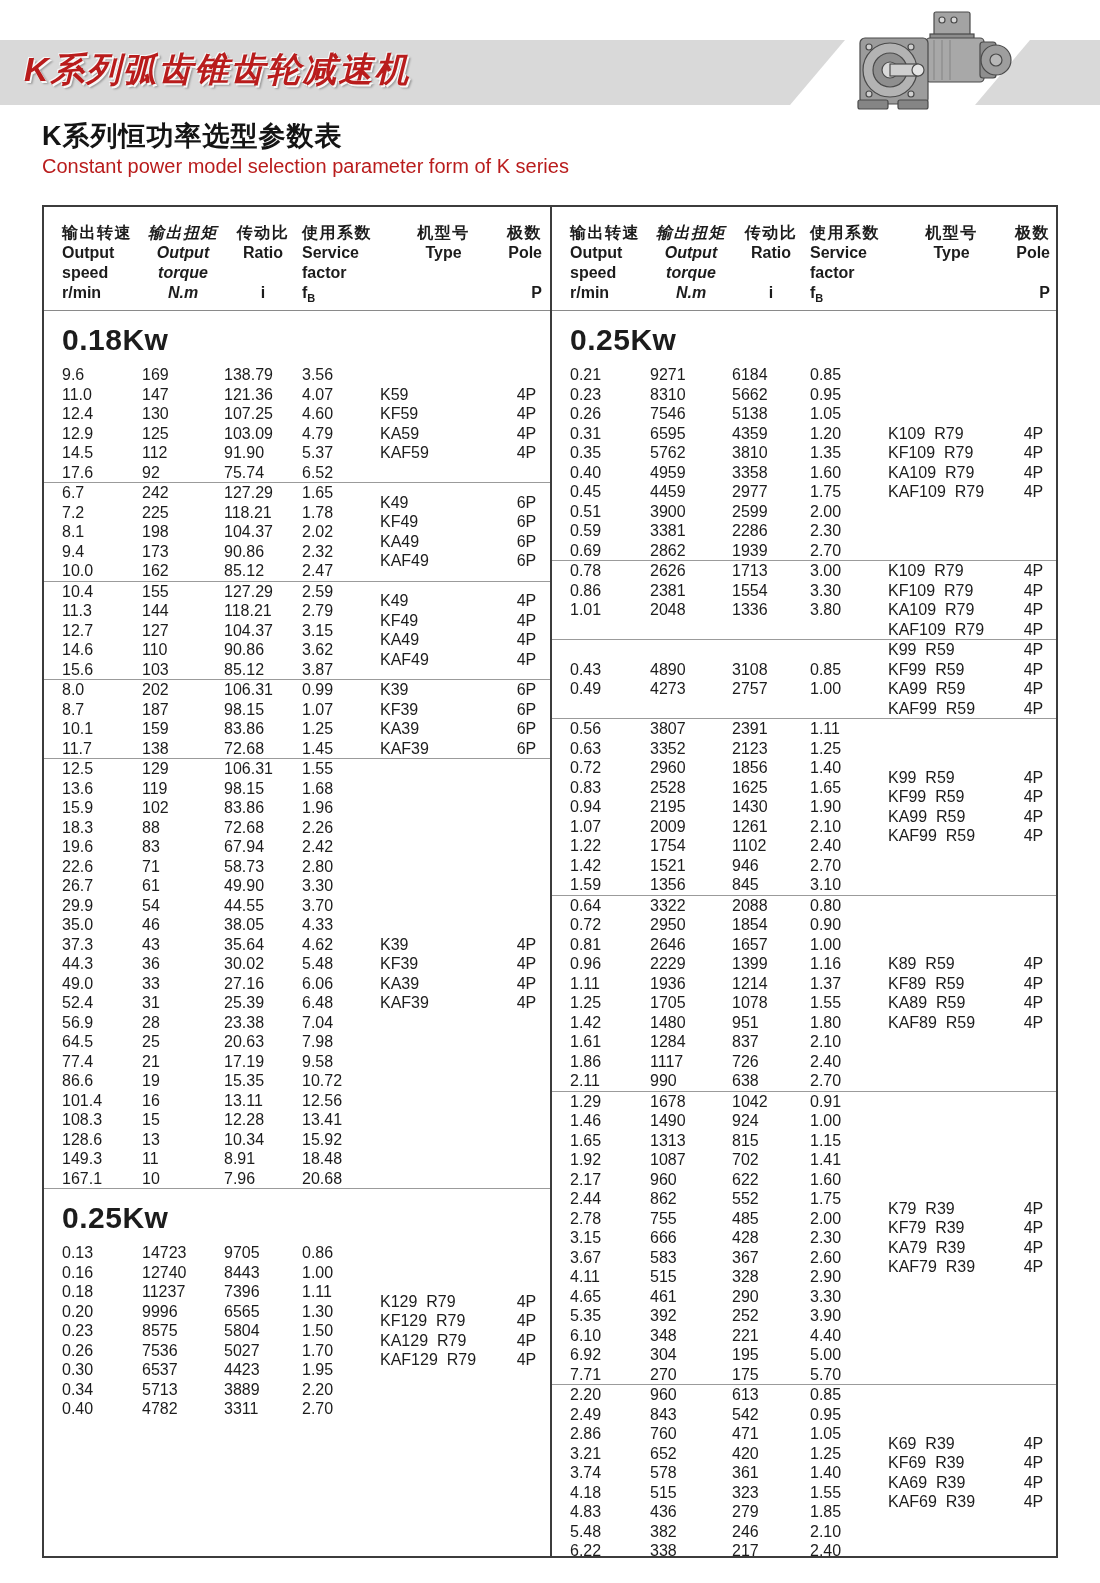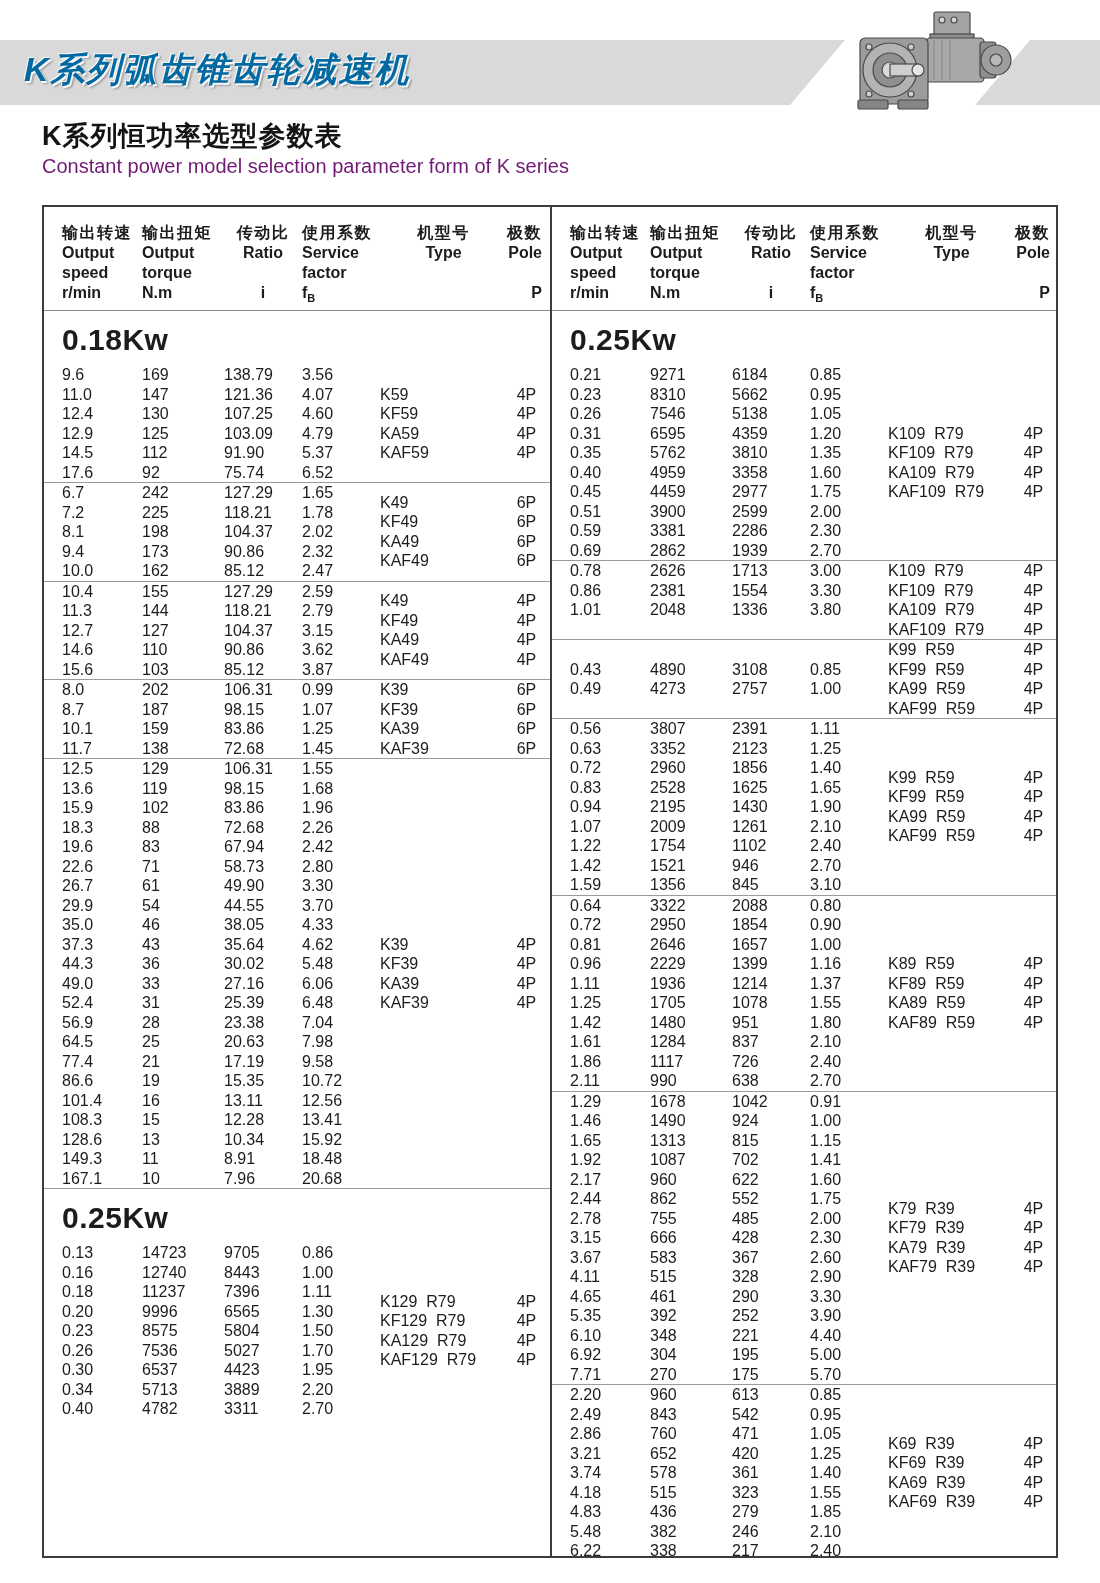--- a/index.html
+++ b/index.html
@@ -4,41 +4,41 @@
 <style>
   html,body{margin:0;padding:0;background:#ffffff;}
   body{width:1100px;height:1583px;position:relative;font-family:"Liberation Sans",sans-serif;color:#1c1c1c;overflow:hidden;}
 
   
   .banner-band{position:absolute;top:40px;left:0;width:845px;height:65px;background:#d9d9d9;
     clip-path:polygon(0 0,100% 0,calc(100% - 55px) 100%,0 100%);}
   .banner-band2{position:absolute;top:40px;left:975px;width:125px;height:65px;background:#d9d9d9;
     clip-path:polygon(55px 0,100% 0,100% 100%,0 100%);}
   .banner-title{position:absolute;top:47px;left:24px;font-size:34px;font-weight:bold;font-style:italic;
-    letter-spacing:2px;color:#0369a1;
+    letter-spacing:2px;color:#b91c1c;
     text-shadow:1.5px 1.5px 0 #f7f7f7,-1px -1px 0 #f7f7f7,3px 3px 2px rgba(0,0,0,0.28);}
   .reducer-img{position:absolute;top:2px;left:842px;width:180px;height:125px;}
 
   
   .title-zh{position:absolute;top:118px;left:42px;font-size:27px;font-weight:bold;letter-spacing:1px;color:#141414;}
-  .title-en{position:absolute;top:155px;left:42px;font-size:20px;color:#701a75;}
+  .title-en{position:absolute;top:155px;left:42px;font-size:20px;color:#b91c1c;}
 
   
   .ptable{position:absolute;top:205px;left:42px;width:1016px;height:1353px;border:2px solid #3c3c3c;
     display:flex;box-sizing:border-box;background:#fff;}
   .half{width:50%;box-sizing:border-box;display:flex;flex-direction:column;}
   .half.right{border-left:2px solid #3c3c3c;}
 
   .thead{height:104px;flex:0 0 104px;border-bottom:1px solid #8a8a8a;display:grid;
     grid-template-columns:18px 80px 82px 78px 78px 127px 1fr;align-content:end;padding-bottom:7px;box-sizing:border-box;}
   .hcol{display:flex;flex-direction:column;}
   .hline{height:20px;line-height:20px;font-weight:bold;font-size:16px;white-space:nowrap;}
   .hzh{letter-spacing:1.5px;}
   .hc0{grid-column:2;text-align:left;}
-  .hc1{grid-column:3;text-align:left;}
+  .hc1{grid-column:3;text-align:center;font-style:italic;}
   .hc2{grid-column:4;text-align:center;}
   .hc3{grid-column:5;}
   .hc4{grid-column:6;text-align:center;}
   .hc5{grid-column:7;text-align:right;padding-right:14px;}
   sub.fsub{font-size:11px;}
 
   .sections{flex:1 1 auto;display:flex;flex-direction:column;}
   .section + .section{border-top:1px solid #9b9b9b;}
   .power{height:54px;line-height:58px;font-size:30px;font-weight:bold;padding-left:18px;letter-spacing:0.5px;}
   .sec-body{position:relative;}

